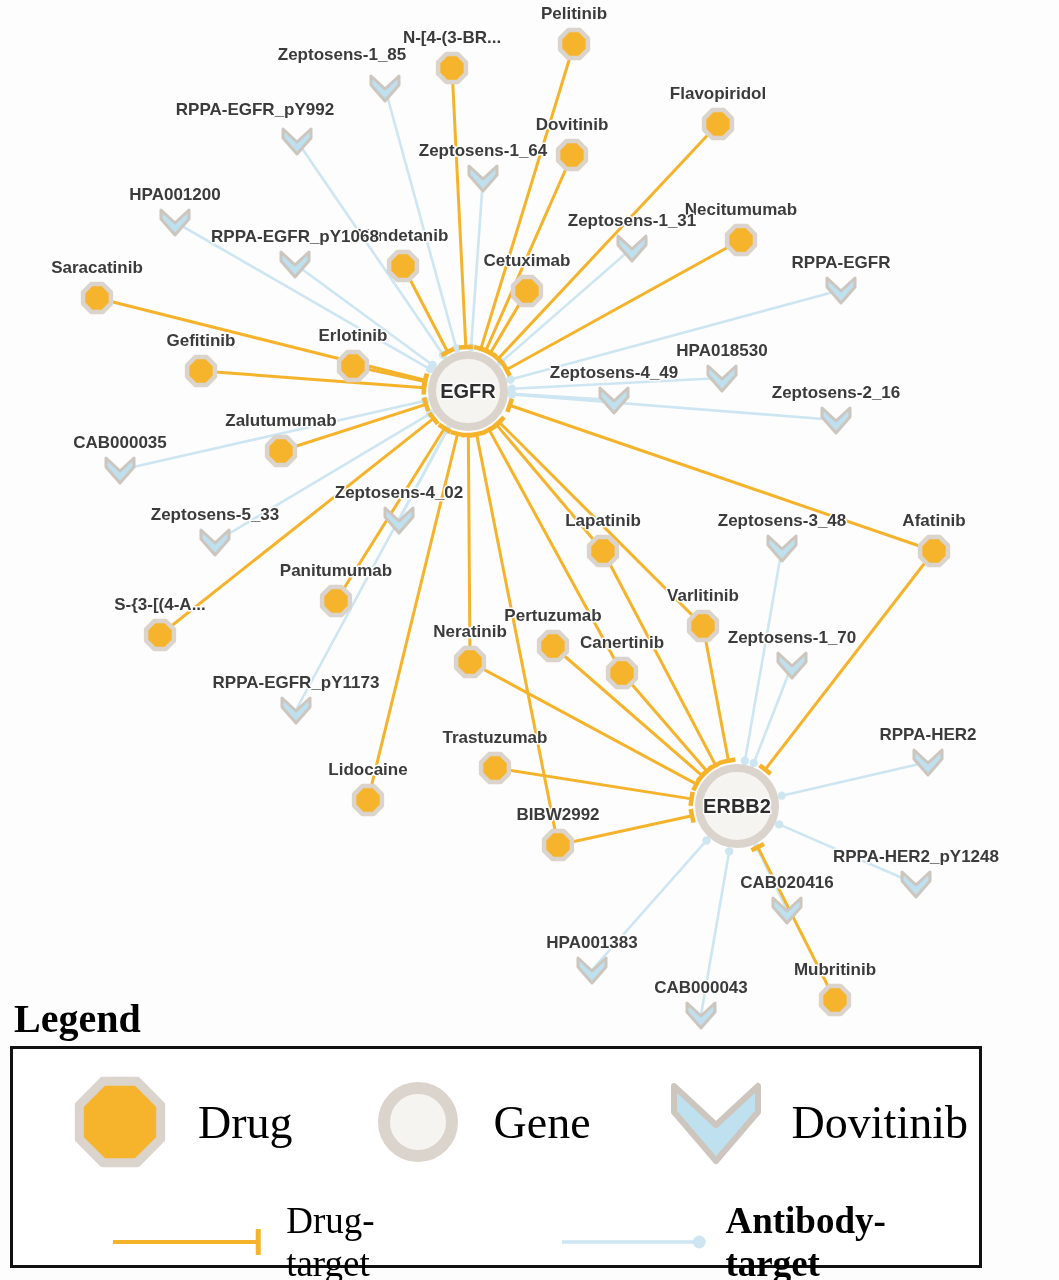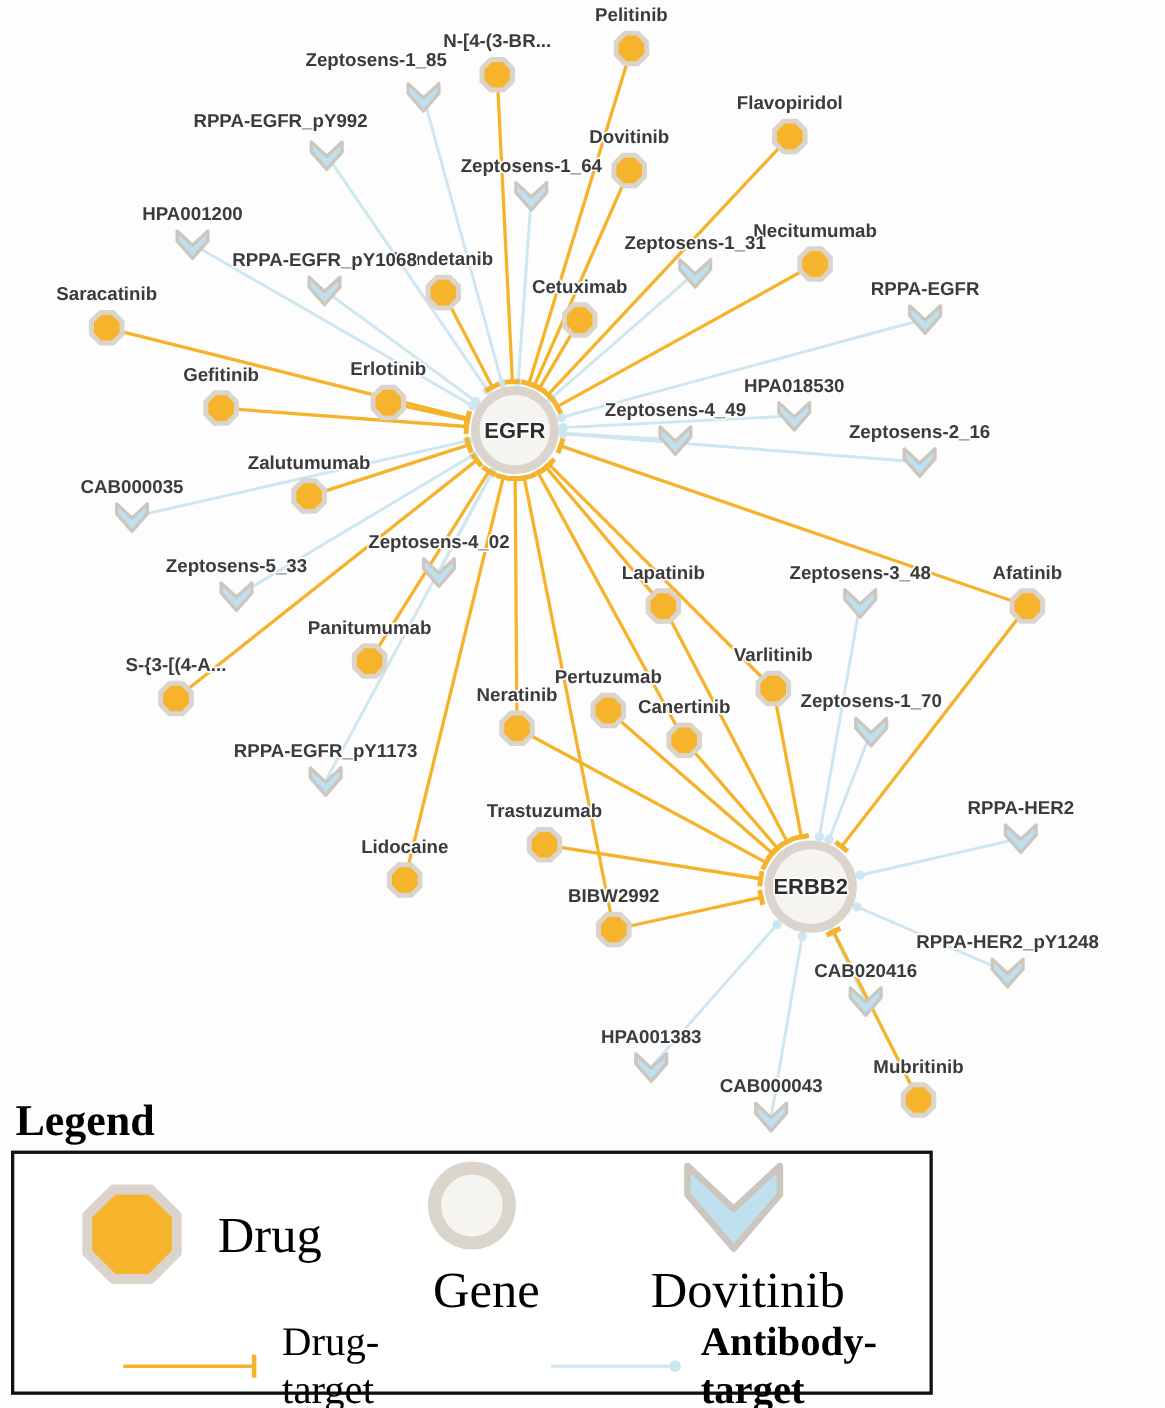--- a/index.html
+++ b/index.html
@@ -16,28 +16,28 @@
     paint-order:stroke; stroke:#fdfdfd; stroke-width:3px; stroke-linejoin:round;
   }
   .gene-label { font-size:20px; fill:#2d2d2d; }
 
   .legend-title {
     position:absolute; left:14px; top:995px;
     font-family:"Liberation Serif",serif; font-weight:700;
     font-size:40px; color:#000;text-align:right;
   }
   .legend-box {
-    position:absolute; left:10px; top:1046px; width:838px; height:222px;
+    position:absolute; left:10px; top:1046px; width:972px; height:222px;
     border:3px solid var(--legend-border,#111); background:#fff;
   }
   .legend-row { display:flex; align-items:center; }
   .nodes-row { margin-top:12px; padding-left:55px; height:122px; }
   .edges-row { margin-top:16px; padding-left:95px; }
   .legend-item { display:flex; align-items:center; }
-  .nodes-row .legend-item + .legend-item { margin-left:75px;flex-direction:column; }
+  .nodes-row .legend-item + .legend-item { margin-left:75px; }
   .edges-row .legend-item + .legend-item { margin-left:100px;font-weight:bold; }
   .li-label.big { font-family:"Liberation Serif",serif; font-size:46px; color:#000; margin-left:26px; }
   .li-label.med { font-family:"Liberation Serif",serif; font-size:37px; color:#000; margin-left:14px; }
 
   .drug-shape { fill:var(--drug-fill); stroke:var(--node-border); stroke-width:9; stroke-linejoin:round; }
   .gene-shape { fill:var(--gene-fill); stroke:var(--node-border); stroke-width:12; }
   .ab-shape   { fill:var(--antibody-fill); stroke:var(--antibody-border); stroke-width:6; stroke-linejoin:round; }
   .drug-line  { stroke:var(--drug-edge); stroke-width:4; }
   .drug-tee   { stroke:var(--drug-edge); stroke-width:5; }
   .ab-line    { stroke:var(--antibody-edge); stroke-width:3.5; }

